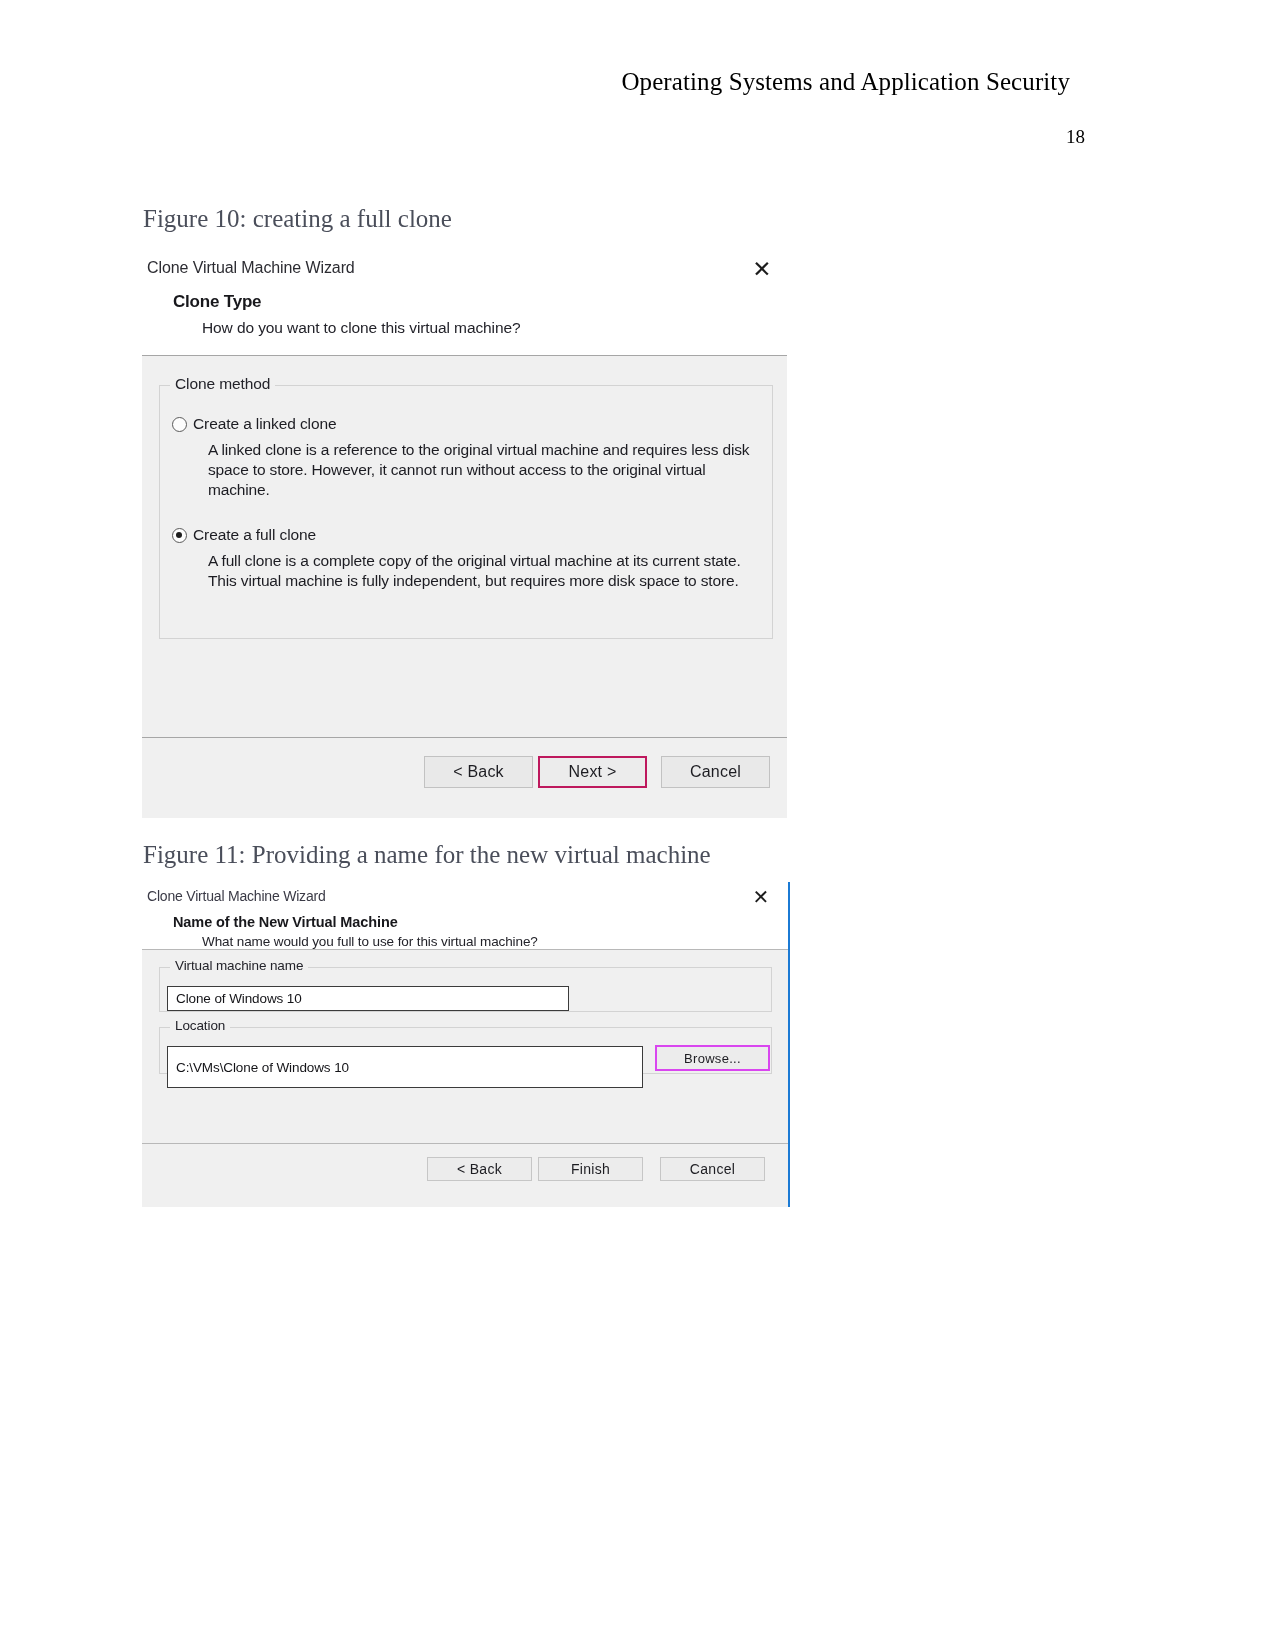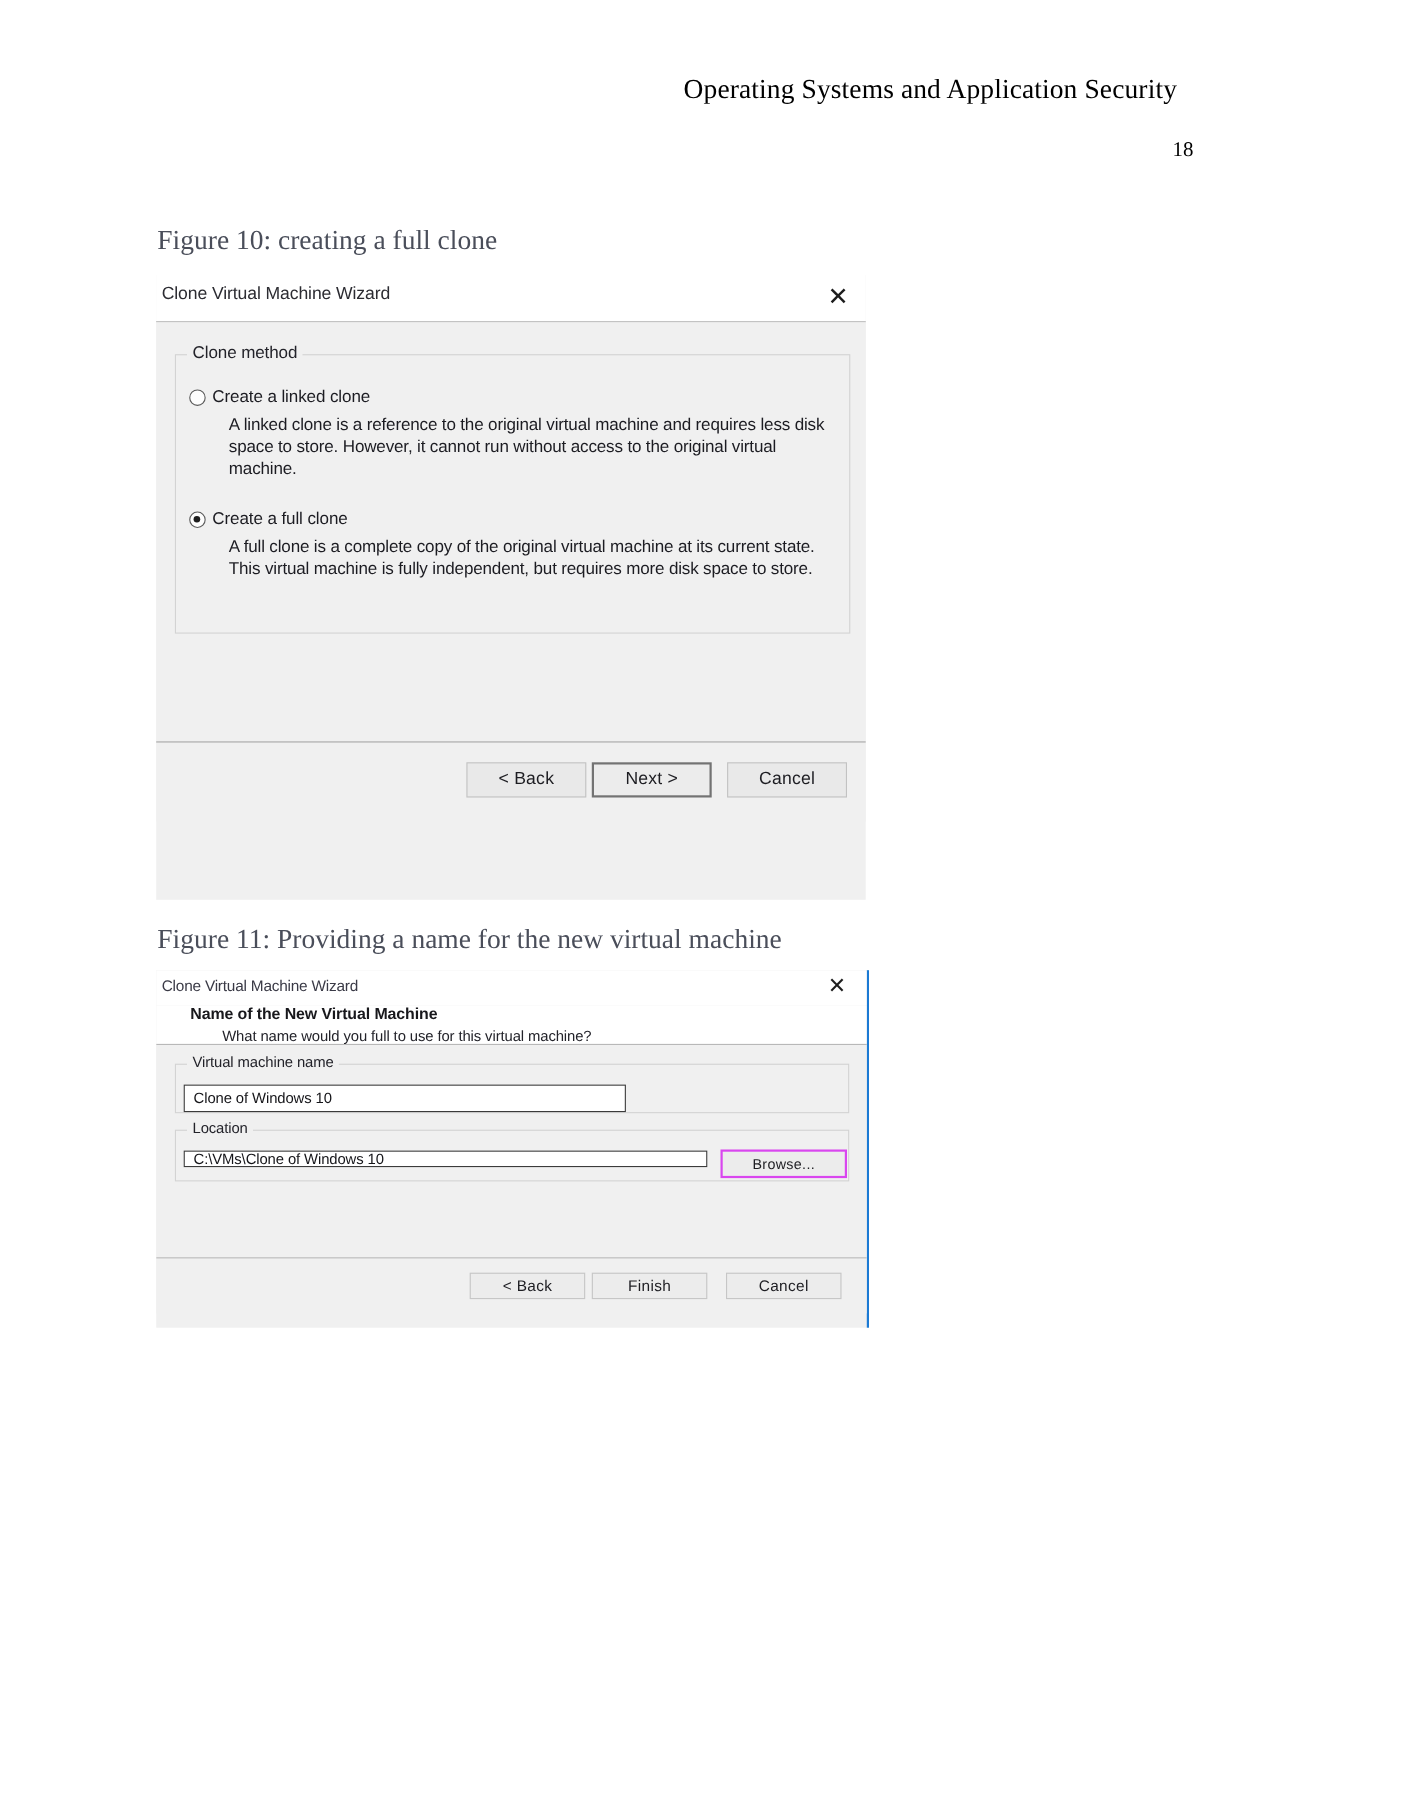--- a/index.html
+++ b/index.html
@@ -205,21 +205,21 @@
     background: #e9e9e9;
     border: 1px solid #c2c2c2;
     display: flex;
     align-items: center;
     justify-content: center;
     font-family: "Liberation Sans", sans-serif;
     color: #1d1d22;
     cursor: pointer;
   }
   .btn.default-focus {
-    border: 2px solid #737373;
+    border: 2px solid #be185d;
     background: #ececec;
   }
   #wizard1 .btn {
     top: 18px;
     height: 32px;
     width: 109px;
     font-size: 16px;
     letter-spacing: 0.2px;
   }
   #w1-back   { left: 282px; }
@@ -325,21 +325,21 @@
   #tf-name {
     left: 25px;
     top: 36px;
     width: 402px;
     height: 25px;
   }
   #tf-loc {
     left: 25px;
     top: 96px;
     width: 476px;
-    height: 15px;
+    height: 42px;
   }
   #btn-browse {
     position: absolute;
     left: 513px;
     top: 95px;
     width: 115px;
     height: 26px;
     box-sizing: border-box;
     background: #ececec;
     border: 2px solid #d946ef;
@@ -377,20 +377,24 @@
 
 <div class="figure-caption" id="cap10">Figure 10: creating a full clone</div>
 
 <div class="wizard" id="wizard1">
 
   <div class="titlebar">
     <div class="title-text">Clone Virtual Machine Wizard</div>
     <div class="close-btn">✕</div>
   </div>
 
+  <div class="header-block">
+    <div class="header-title">Clone Type</div>
+    <div class="header-sub">How do you want to clone this virtual machine?</div>
+  </div>
   <div class="hr-top"></div>
 
   <div class="body">
     <div class="groupbox">
       <div class="group-legend">Clone method</div>
 
       <div class="radio-row" id="radio-linked">
         <div class="radio-head">
           <span class="radio-circle"></span>
           <span class="radio-label">Create a linked clone</span>

